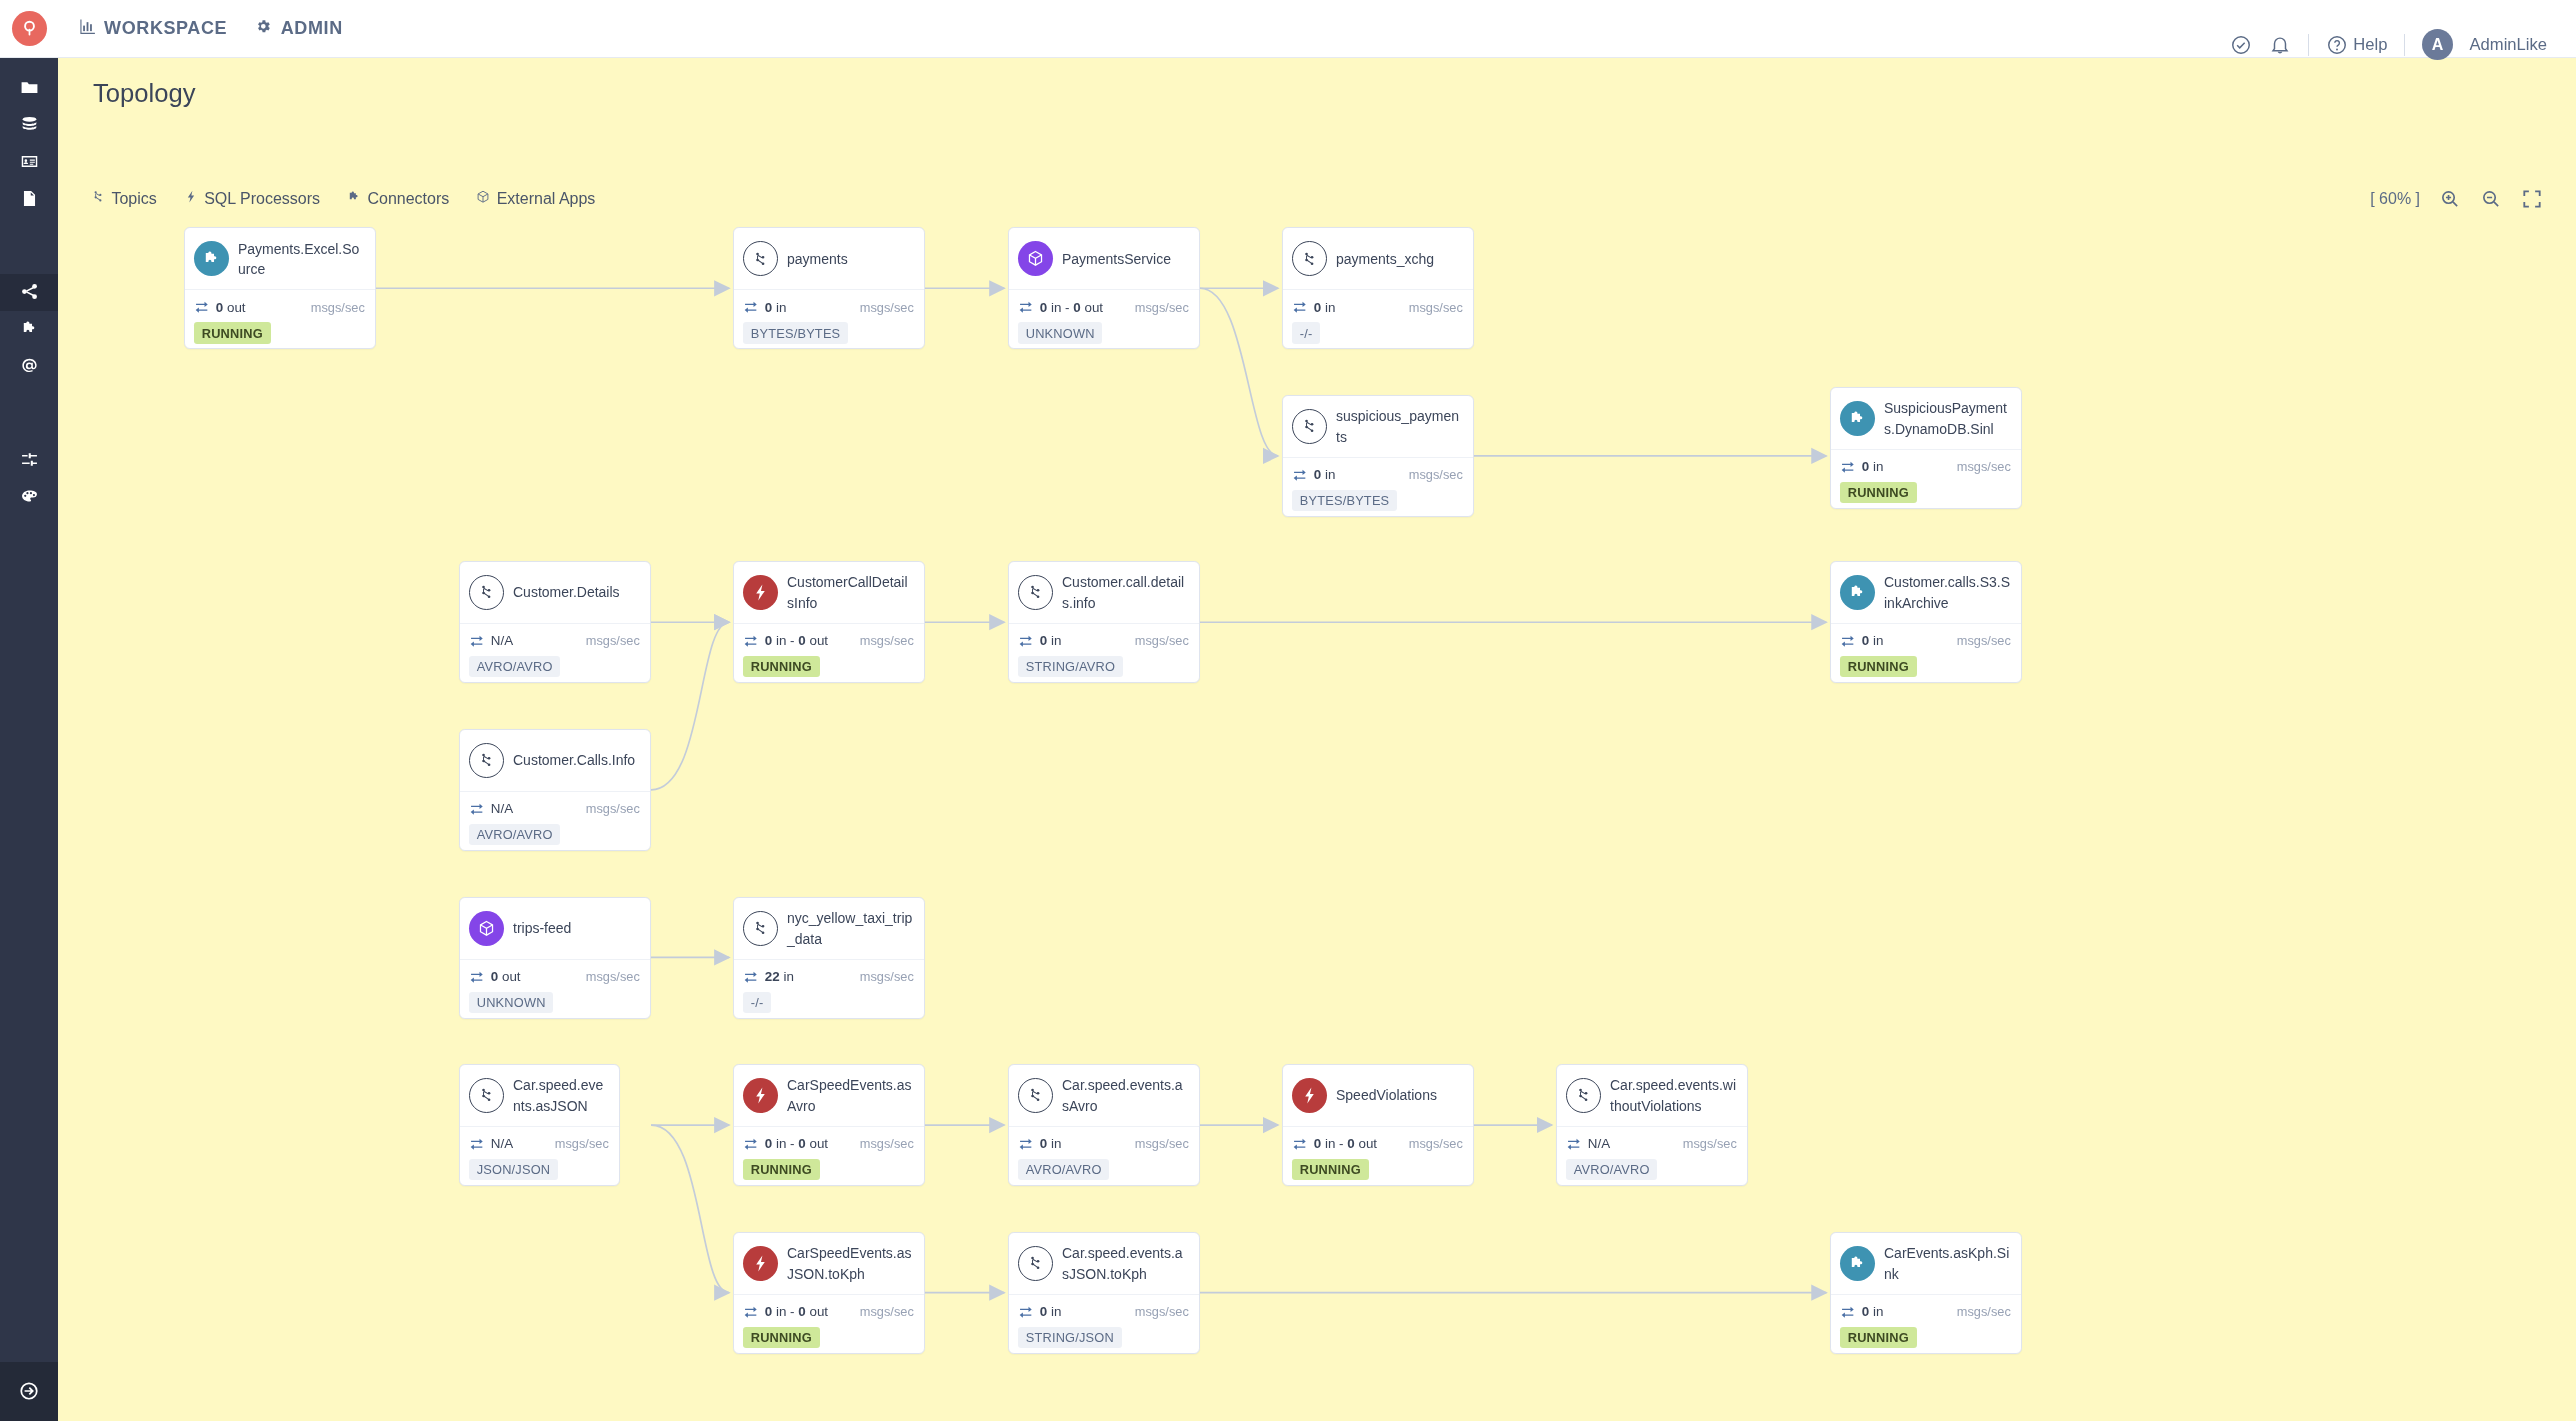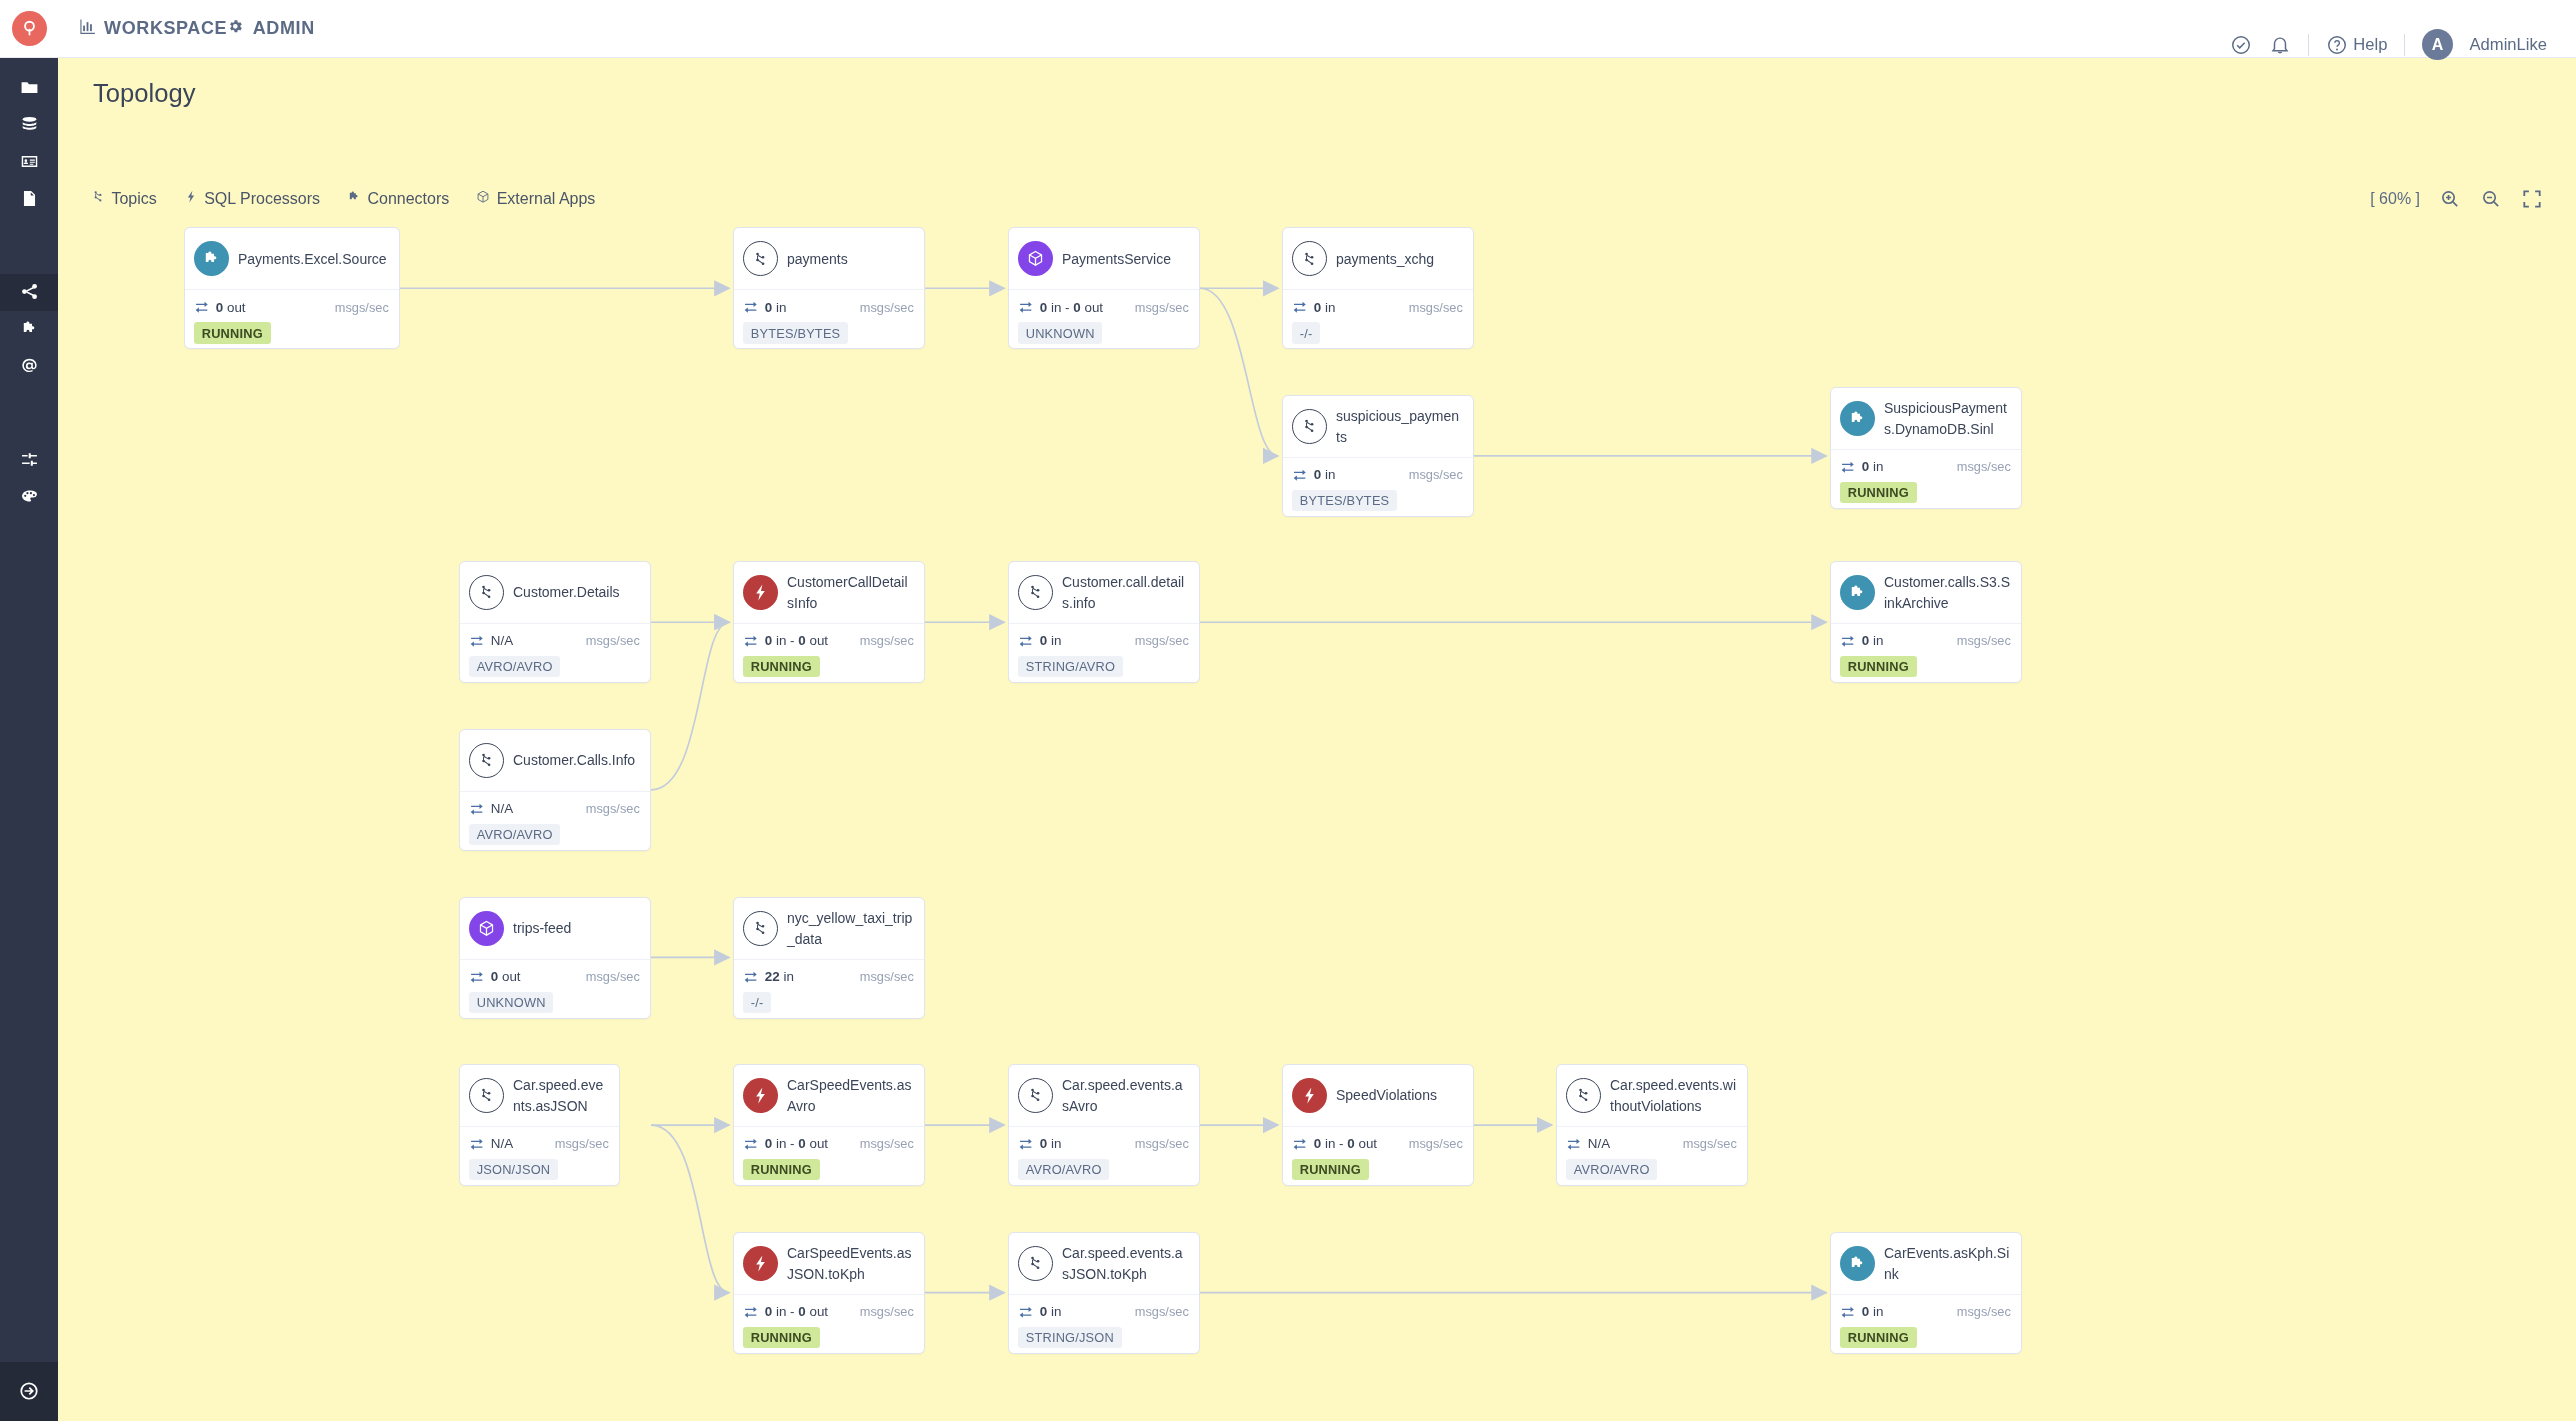--- a/index.html
+++ b/index.html
@@ -24,21 +24,21 @@
     display: flex; align-items: center; justify-content: center;
     flex: 0 0 58px;
   }
   .brand-logo {
     width: 35px; height: 35px; border-radius: 50%;
     background: #e8685f;
     display: flex; align-items: center; justify-content: center;
   }
   .brand-logo svg { width: 19px; height: 19px; }
 
-  .topnav { display: flex; align-items: center; margin-left: 20.5px; }
+  .topnav { display: flex; align-items: center; gap: 28px; margin-left: 20.5px; }
   .topnav-item {
     display: flex; align-items: center; gap: 9px;
     color: #5b6b86; font-size: 18px; font-weight: bold;
     letter-spacing: 0.6px; cursor: pointer;
   }
   .topnav-item svg { width: 16.6px; height: 16.6px; }
 
   .topright {
     margin-left: auto; display: flex; align-items: center;
     gap: 16.6px; padding-right: 29px; margin-top: 32px;
@@ -386,21 +386,21 @@
         <path d="M1785,1413 L1907,1413"></path>
         <path d="M2213,1413 L2335,1413"></path>
         <path d="M927,1413 C1010,1413 1000,1675 1049,1675"></path>
 
         <path d="M1355,1675 L1479,1675"></path>
         <path d="M1785,1675 L2764,1675"></path>
       </g>
     </svg>
 
     <div id="node-layer">
-        <div class="node" style="left: 126px; top: 6.4px; width: 216px; height: 122px;">
+        <div class="node" style="left: 126px; top: 6.4px; width: 192px; height: 122px;">
           <div class="node-head">
             <div class="node-ico ico-connector">
               <svg viewBox="0 0 24 24">
                 <path d="M10 3.2a1.9 1.9 0 011.9 1.9v.9h3.3v3.3h1a1.9 1.9 0 110 3.8h-1v3.3h-3.3v-1a1.9 1.9 0 10-3.8 0v1H4.8V5.1h3.3v-.9A1.9 1.9 0 0110 3.2z"></path>
               </svg>
             </div>
             <div class="node-name">Payments.Excel.Source</div>
           </div>
           <div class="node-body"><div class="metric-row">
               <span class="metric-ico">

